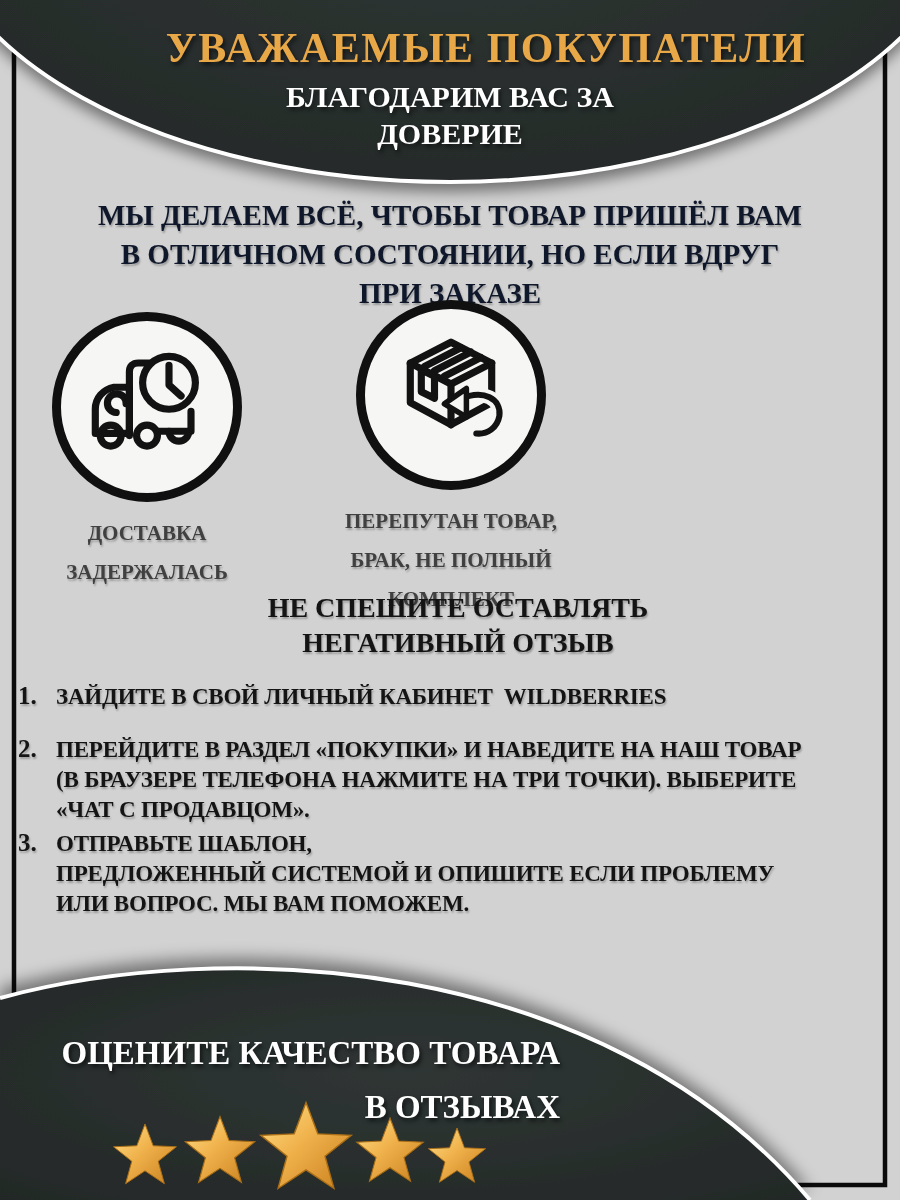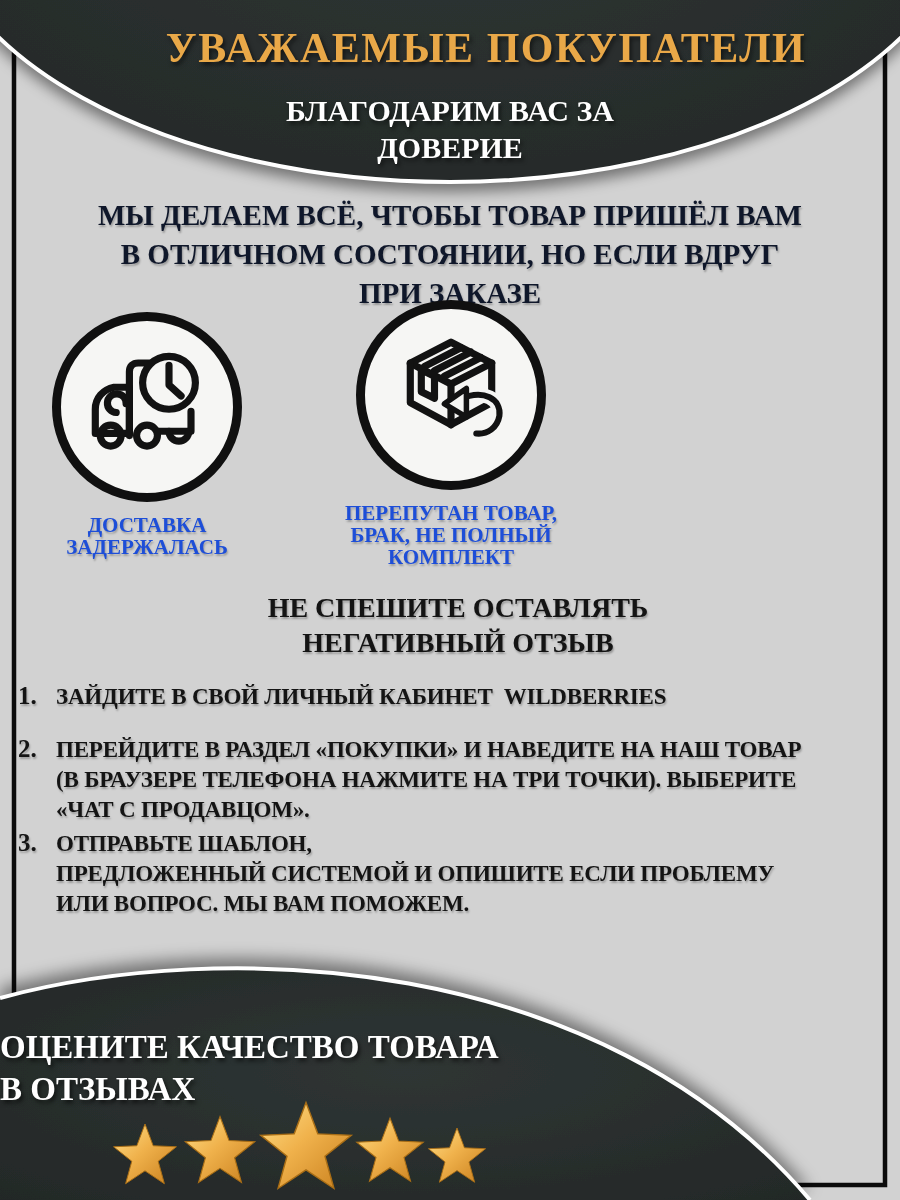--- a/index.html
+++ b/index.html
@@ -6,53 +6,53 @@
   body{background:#c9c9c9;font-family:"Liberation Serif","DejaVu Serif",serif;}
   #canvas{position:relative;width:900px;height:1200px;overflow:hidden;background:#d2d2d2;margin:0 auto;}
   svg.bg{position:absolute;left:0;top:0;width:900px;height:1200px;display:block;}
 
   .abs{position:absolute;}
   .pre{white-space:pre-wrap;}
 
   .header-title{left:0;top:24px;width:900px;text-align:center;
     font-size:42px;font-weight:bold;letter-spacing:1.5px;color:#e9a848;
     text-shadow:2px 3px 4px rgba(0,0,0,.55);padding-left:36px;}
-  .header-sub{left:0;top:92px;width:900px;text-align:center;
+  .header-sub{left:0;top:78px;width:900px;text-align:center;
     font-size:30px;line-height:37px;font-weight:bold;color:#ffffff;
     text-shadow:2px 3px 4px rgba(0,0,0,.55);}
 
   .intro{left:0;top:196px;width:900px;text-align:center;
     font-size:29px;line-height:39px;font-weight:bold;color:#0f172a;
     text-shadow:1px 2px 2px rgba(0,0,0,.28);}
 
   .issue{width:280px;text-align:center;}
   .issue .circle{width:172px;height:172px;margin:0 auto;border:9px solid #101010;
     border-radius:50%;background:#f6f6f4;display:flex;align-items:center;justify-content:center;}
   .issue .circle svg{width:132px;height:132px;overflow:visible;}
-  .issue .cap{margin-top:12px;font-size:21px;line-height:22px;font-weight:bold;color:#1d4ed8;
+  .issue .cap{margin-top:12px;font-size:21px;line-height:39px;font-weight:bold;color:#404040;
     text-shadow:1px 2px 2px rgba(0,0,0,.25);}
   #issue-0{left:7px;top:312px;}
   #issue-1{left:311px;top:300px;}
   #issue-2{left:600px;top:308px;}
 
   .advice{left:0;top:590px;width:880px;text-align:center;
     font-size:28px;line-height:35px;font-weight:bold;color:#141414;
     text-shadow:1px 2px 2px rgba(0,0,0,.28);padding-left:18px;}
 
   .step{left:18px;width:856px;display:flex;align-items:flex-start;}
   .step-num{width:38px;flex:none;font-size:25px;font-weight:bold;color:#141414;
     text-shadow:1px 2px 2px rgba(0,0,0,.25);}
   .step-text{font-size:23px;line-height:30px;font-weight:bold;color:#141414;letter-spacing:-0.2px;
     text-shadow:1px 2px 2px rgba(0,0,0,.25);}
   #step-0{top:682px;}
   #step-1{top:735px;}
   #step-2{top:829px;}
 
-  .footer-heading{left:0;top:1026px;width:560px;text-align:left;
-    font-size:33px;line-height:42px;font-weight:bold;color:#ffffff;
+  .footer-heading{left:0;top:1026px;width:560px;text-align:right;
+    font-size:33px;line-height:54px;font-weight:bold;color:#ffffff;
     text-shadow:2px 3px 4px rgba(0,0,0,.6);}
   .stars{left:80px;top:1100px;width:420px;height:100px;}
 
   .icon-stroke{fill:none;stroke:#121212;stroke-width:6.5;stroke-linecap:round;stroke-linejoin:round;}
 </style>
 </head>
 <body>
 
 <div id="canvas">
 

